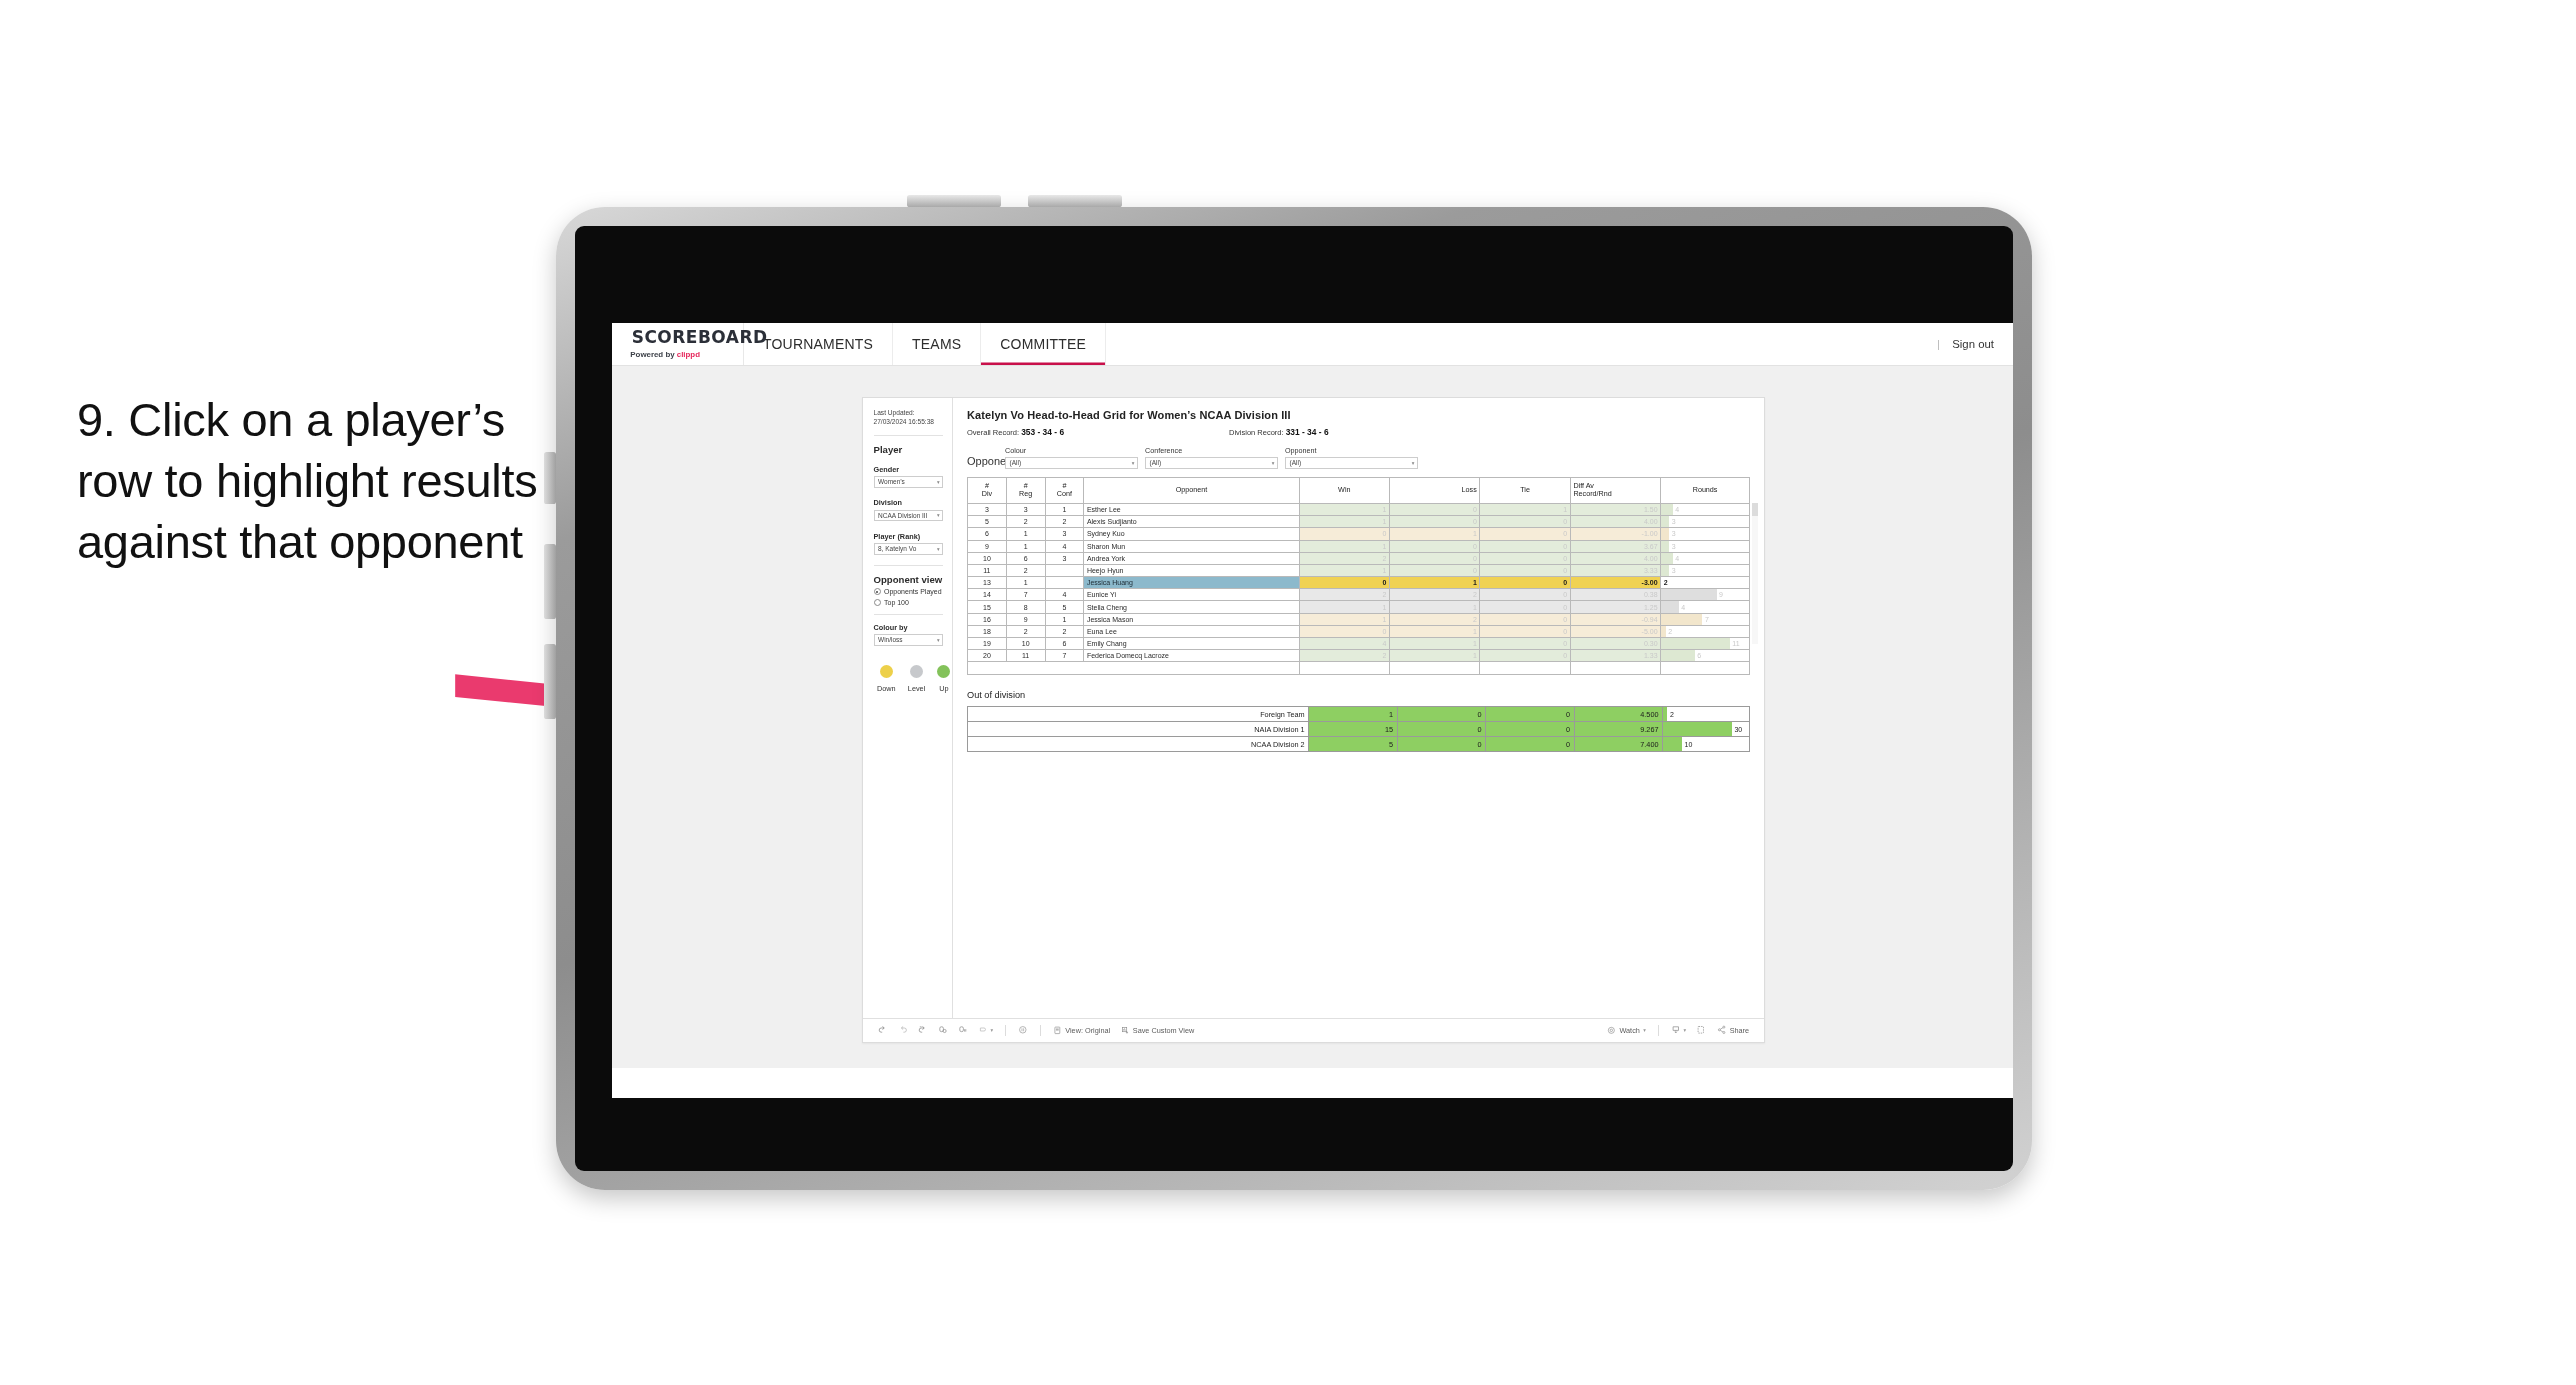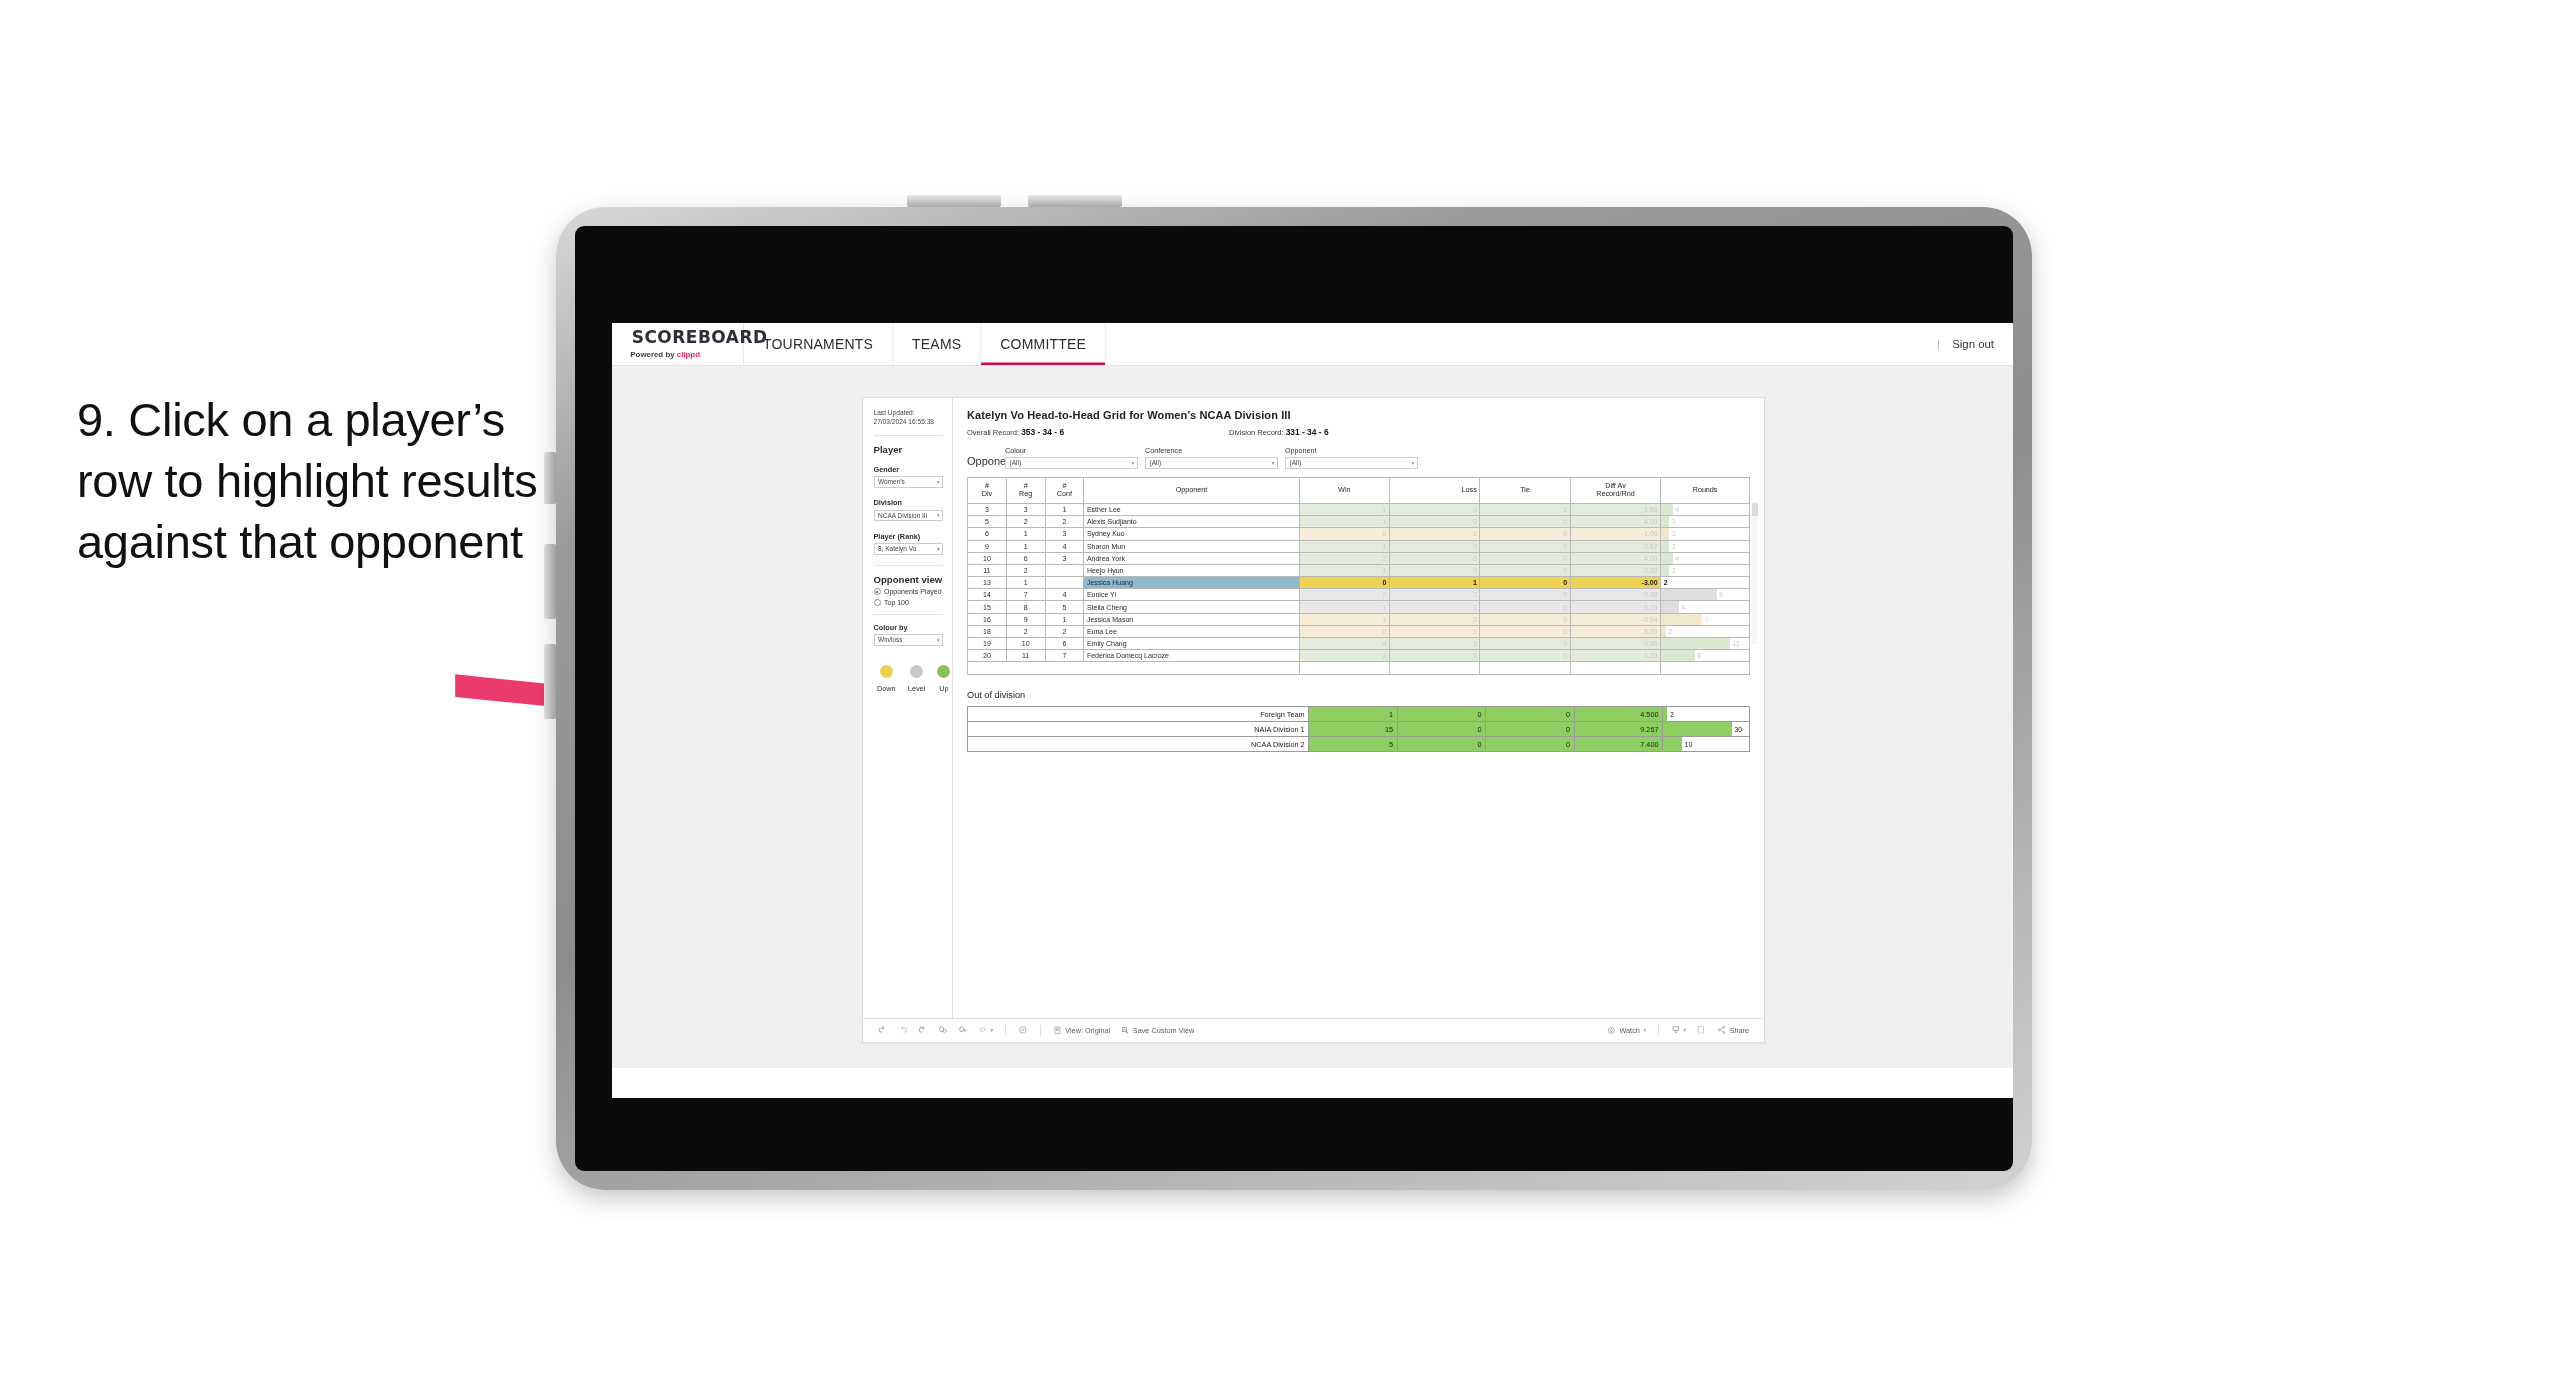--- a/index.html
+++ b/index.html
@@ -335,21 +335,21 @@
                   <table class="grid">
                     <thead>
                       <tr>
                         <th class="c-div"><span>#</span><br><span>Div</span></th>
                         <th class="c-reg"><span>#</span><br><span>Reg</span></th>
                         <th class="c-conf"><span>#</span><br><span>Conf</span></th>
                         <th class="c-opp" style="text-align:center">Opponent</th>
                         <th class="c-num" style="text-align:center">Win</th>
                         <th class="c-num" style="text-align:right">Loss</th>
                         <th class="c-num" style="text-align:center">Tie</th>
-                        <th class="c-num" style="text-align:center"><span>Diff Av</span><br><span>Record/Rnd</span></th>
+                        <th class="c-num" style="text-align:left"><span>Diff Av</span><br><span>Record/Rnd</span></th>
                         <th class="c-rnd" style="text-align:center">Rounds</th>
                       </tr>
                     </thead>
                     <tbody id="grid-body">
                         <tr>
                           <td class="c-div">3</td>
                           <td class="c-reg">3</td>
                           <td class="c-conf">1</td>
                           <td class="c-opp">Esther Lee</td>
                           <td class="c-num" style="background:#e3ecdb;color:#c9c9c9;">1</td>

